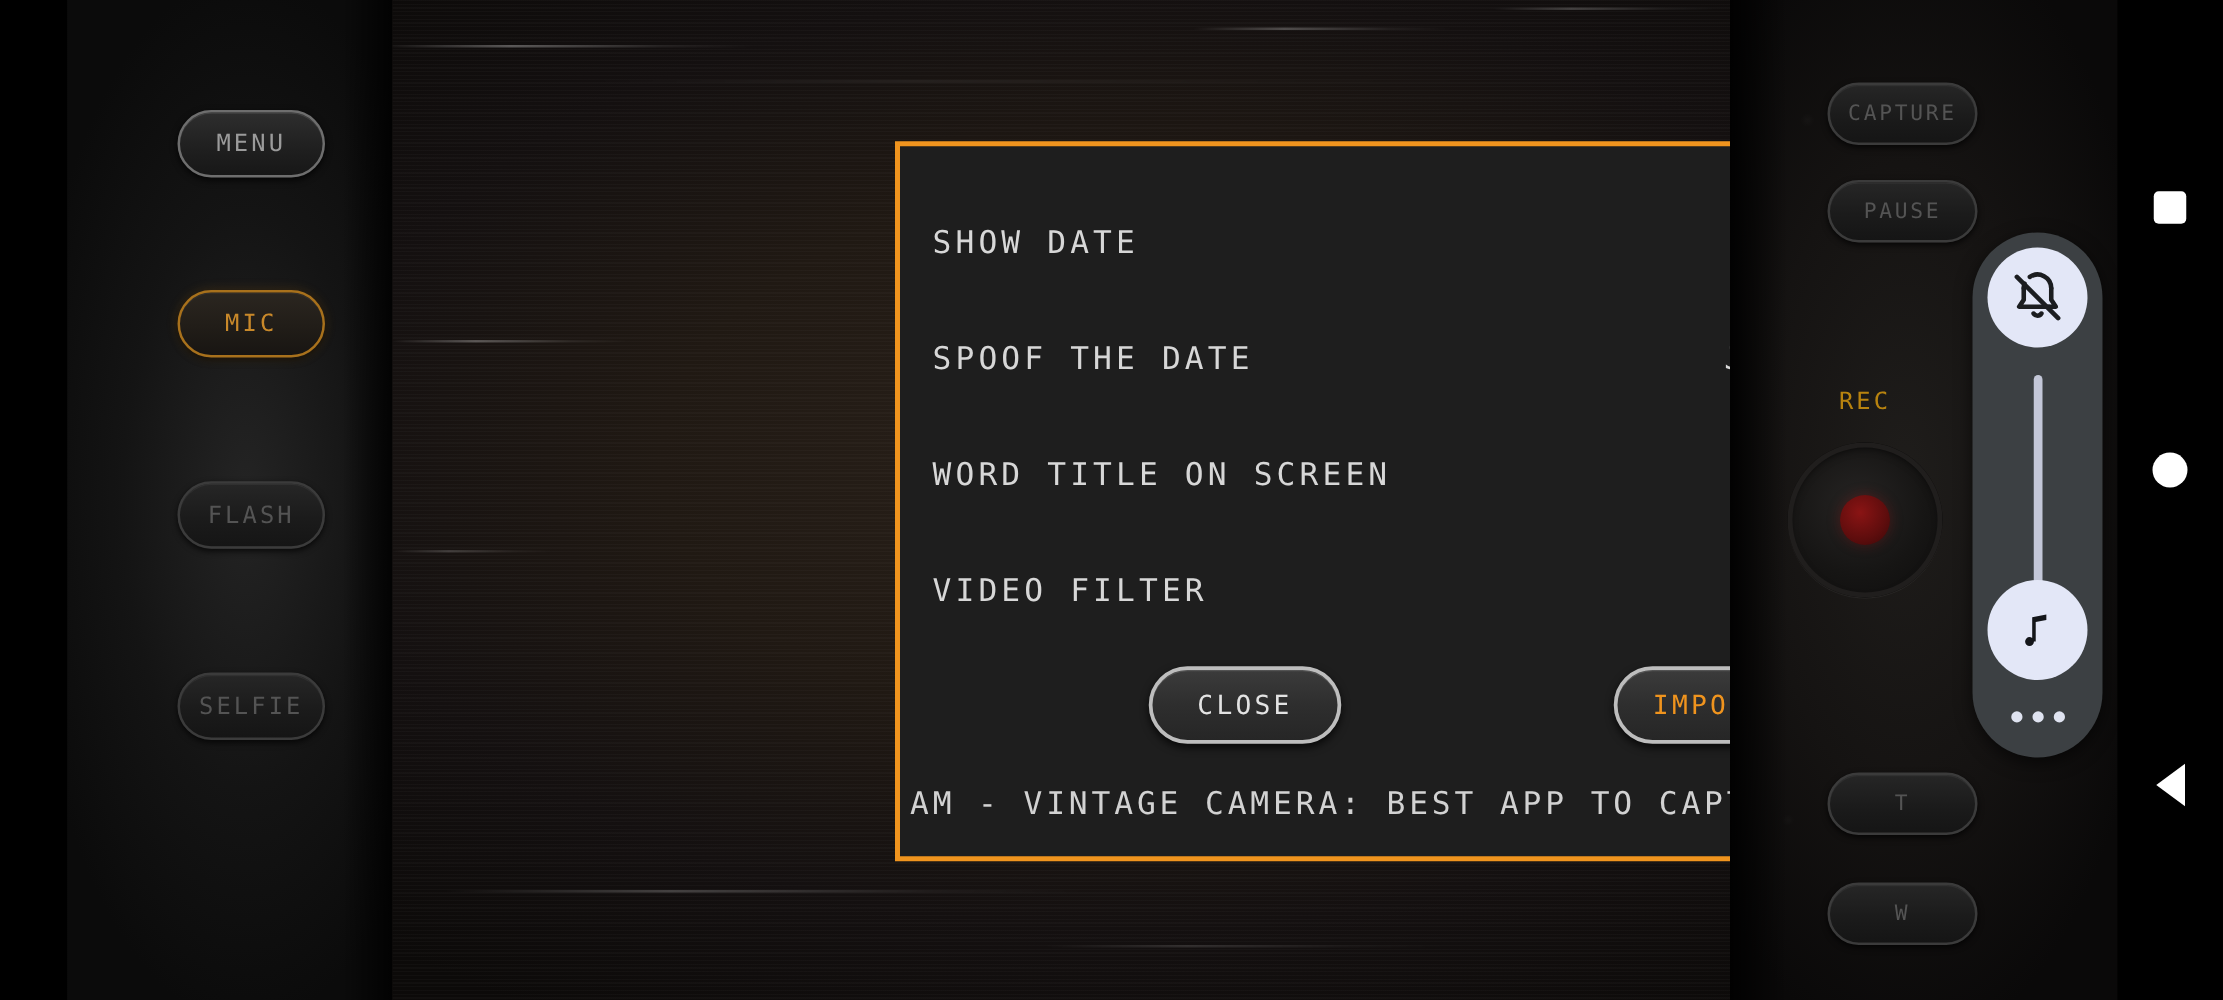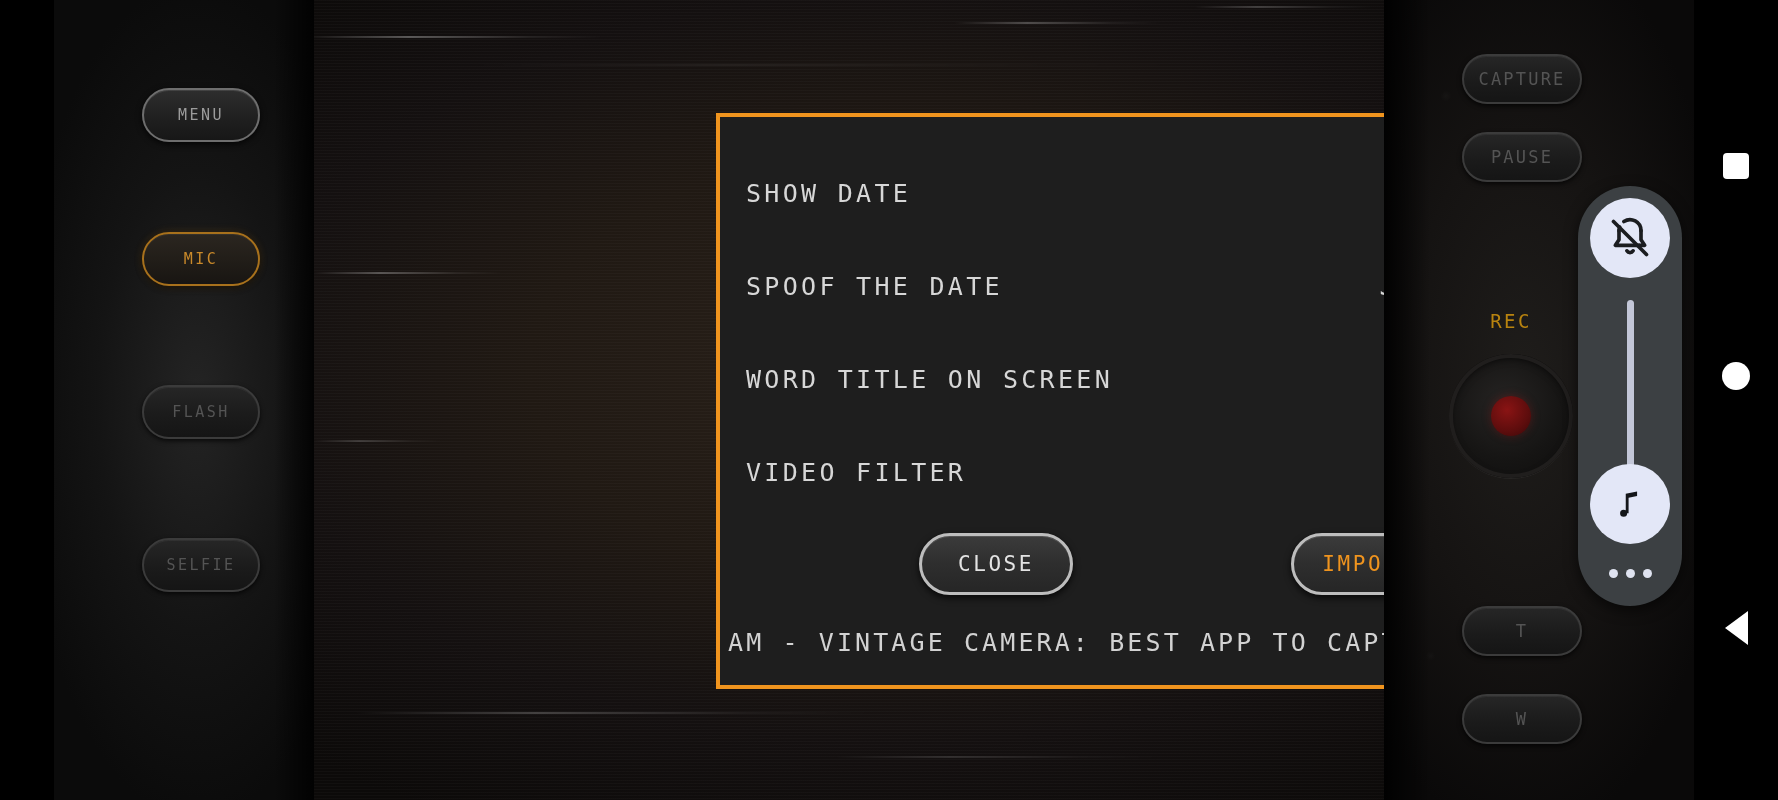--- a/index.html
+++ b/index.html
@@ -43,21 +43,21 @@
     right: 0; top: 0; bottom: 0; width: 40px;
     background: linear-gradient(90deg, rgba(0,0,0,0) 0%, rgba(0,0,0,.85) 100%);
   }
 
   .pill {
     position: absolute;
     display: flex;
     align-items: center;
     justify-content: center;
     border-radius: 999px;
-    font-size: 15px;
+    font-size: 19px;
     letter-spacing: 2.5px;
     user-select: none;
   }
   .pill.dim {
     border: 2px solid #3b3b3b;
     color: #545454;
     background: linear-gradient(180deg, #262626 0%, #1b1b1b 55%, #151515 100%);
     box-shadow: inset 0 1px 0 rgba(255,255,255,.05), 0 2px 5px rgba(0,0,0,.75);
   }
   .pill.bright {
@@ -196,25 +196,25 @@
       radial-gradient(circle 10px at 65% 28%, rgba(255,255,255,.02), rgba(0,0,0,0) 70%),
       radial-gradient(circle 9px at 35% 52%, rgba(255,255,255,.022), rgba(0,0,0,0) 70%),
       radial-gradient(circle 11px at 75% 70%, rgba(255,255,255,.018), rgba(0,0,0,0) 70%),
       radial-gradient(circle 7px at 15% 82%, rgba(255,255,255,.02), rgba(0,0,0,0) 70%);
   }
 
   #btn-capture { left: 78px; top: 54px;  width: 120px; height: 50px; }
   #btn-pause   { left: 78px; top: 132px; width: 120px; height: 50px; }
   #btn-t       { left: 78px; top: 606px; width: 120px; height: 50px; }
   #btn-w       { left: 78px; top: 694px; width: 120px; height: 50px; }
-  .rail-right .pill { font-size: 17px; letter-spacing: 2.2px; }
+  .rail-right .pill { font-size: 17px; letter-spacing: 2.2px; margin-top: 12px; }
 
   .rec-well {
     position: absolute;
-    left: 47px; top: 310px;
+    left: 28px; top: 310px;
     width: 160px; height: 200px;
   }
   .rec-label {
     position: absolute; left: 0; top: 0; width: 160px;
     text-align: center;
     color: #b8830f;
     font-size: 19px;
     letter-spacing: 2.4px;
   }
   .rec-ring {

